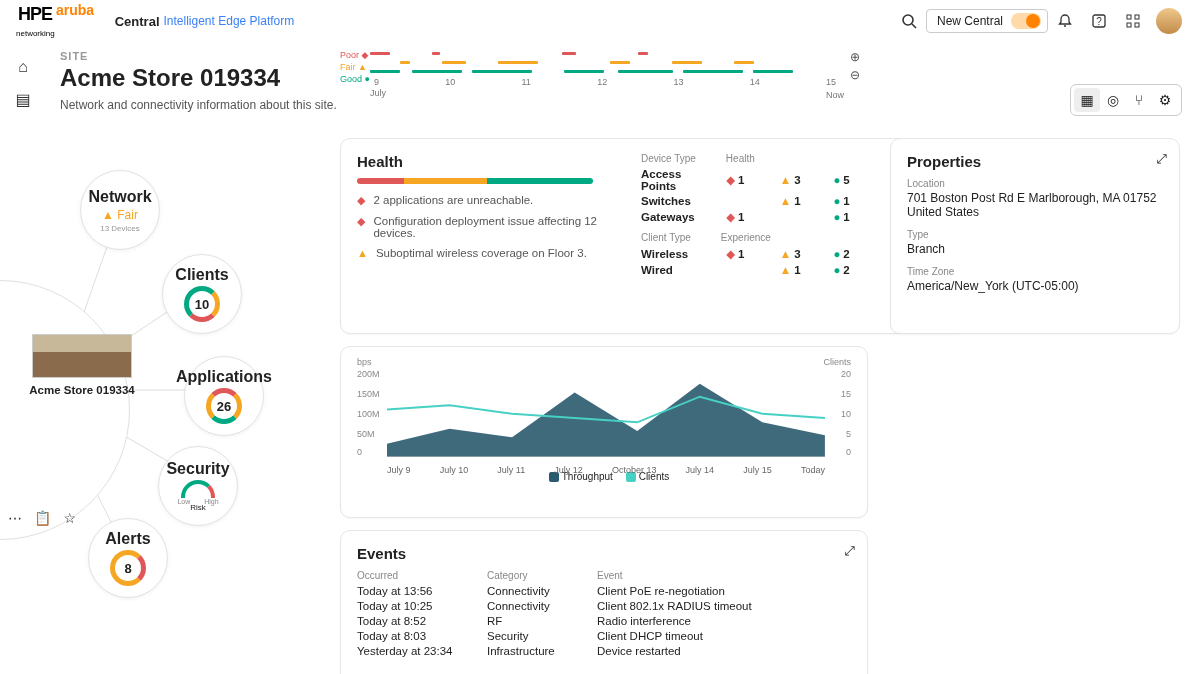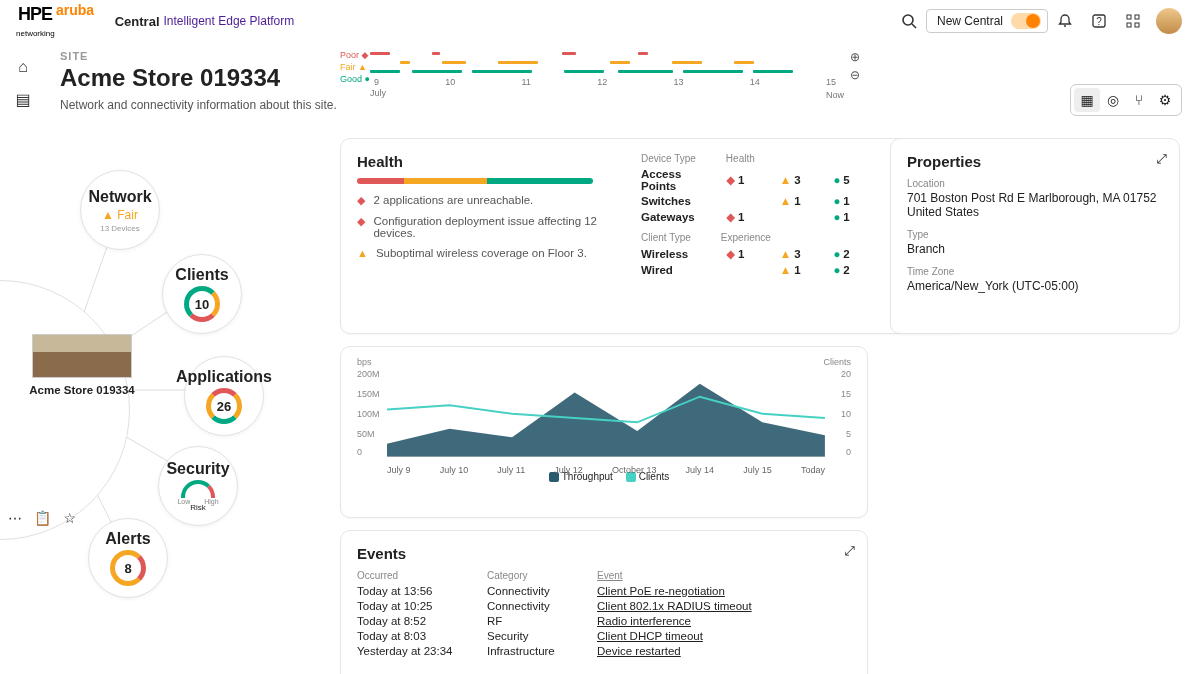--- a/index.html
+++ b/index.html
@@ -4,21 +4,21 @@
 <style>
 * { box-sizing: border-box; margin: 0; padding: 0; }
 body { font-family: -apple-system, BlinkMacSystemFont, "Segoe UI", Arial, sans-serif; background: #fff; color: #222; font-size: 13px; width: 1200px; height: 674px; overflow: hidden; }
 
 .topbar { display: flex; align-items: center; padding: 8px 18px; height: 42px; }
 .logo { display: flex; align-items: baseline; gap: 4px; margin-right: 16px; }
 .logo-hpe { font-weight: 900; font-size: 18px; color: #000; letter-spacing: -1px;}
 .logo-aruba { color: #ff8300; font-weight: 700; font-size: 14px; position: relative; top: -5px;}
 .logo-net { color: #000; font-size: 8px; position: relative; top: 1px; left: -40px;}
 .logo-central { font-weight: 700; font-size: 13px; margin-left: 4px;}
-.logo-tag { font-size: 12px; color: #4c1d95; margin-left: 4px;}
+.logo-tag { font-size: 12px; color: #3b82f6; margin-left: 4px;}
 .topbar-spacer { flex: 1; }
 .top-icon { width: 22px; height: 22px; display: inline-flex; align-items: center; justify-content: center; font-size: 16px; margin: 0 6px; cursor: pointer; color: #333;}
 .new-central { display: inline-flex; align-items: center; border: 1px solid #ccc; border-radius: 4px; padding: 3px 6px 3px 10px; font-size: 12px; cursor: pointer; }
 .toggle { width: 30px; height: 16px; background: #ffd9a8; border-radius: 8px; margin-left: 8px; position: relative; }
 .toggle::after{ content:""; position:absolute; right:1px; top:1px; width:14px; height:14px; background:#ff8300; border-radius:50%;}
 .avatar { width: 26px; height: 26px; border-radius: 50%; background: linear-gradient(#eec88a,#c28b4a); margin-left: 6px; cursor:pointer;}
 
 .leftrail { position: absolute; left: 0; top: 42px; width: 46px; display:flex; flex-direction:column; align-items:center; gap:14px; padding-top:16px;}
 .leftrail div { font-size:16px; cursor:pointer; color:#333;}
 
@@ -62,21 +62,21 @@
 .usage-wrap{ position:relative; height:110px; margin-top:4px;}
 .ylab{ position:absolute; left:0; font-size:9px; color:#888;}
 .ylab-r{ position:absolute; right:0; font-size:9px; color:#888;}
 .chart-svg{ position:absolute; left:30px; right:26px; top:6px; bottom:18px;}
 .xticks{ position:absolute; left:30px; right:26px; bottom:0; display:flex; justify-content:space-between; font-size:9px; color:#666;}
 .legend{ text-align:center; font-size:10px; margin-top:-4px;}
 .leg-sw{ display:inline-block; width:10px; height:10px; border-radius:2px; vertical-align:middle; margin:0 3px 0 10px;}
 
 .ev-head{ display:flex; font-size:10px; color:#888; margin-bottom:4px;}
 .ev-row{ display:flex; font-size:11.5px; margin-bottom:3px;}
-.ev-c1{ width:130px;} .ev-c2{ width:110px;} .ev-c3{ flex:1;text-decoration:underline;}
+.ev-c1{ width:130px;} .ev-c2{ width:110px;} .ev-c3{ flex:1;}
 
 .ring-area{ position:absolute; left:0; top:150px; width:320px; height:420px;}
 .big-circle{ position:absolute; left:-130px; top:130px; width:260px; height:260px; border:1px solid #e0e0e0; border-radius:50%; background:#fff;}
 .sitebox{ position:absolute; left:12px; top:184px; width:140px; text-align:center;}
 .siteimg{ width:100px; height:44px; background:linear-gradient(#c7b89a 40%, #8a6b4b 41%); border:1px solid #ccc; margin:0 auto 6px;}
 .sitename{ font-weight:700; font-size:11.5px;}
 .node{ position:absolute; width:80px; height:80px; border:1px solid #e2e2e2; border-radius:50%; background:#fff; display:flex; flex-direction:column; align-items:center; justify-content:center; box-shadow:0 1px 4px rgba(0,0,0,0.06);}
 .node .nlabel{ font-size:16px; font-weight:700; margin-bottom:2px;}
 .gauge{ width:34px; height:18px; border-top-left-radius:34px; border-top-right-radius:34px; border:4px solid #e0e0e0; border-bottom:none; position:relative;}
 .donut{ width:36px; height:36px; border-radius:50%; border:5px solid #e0e0e0; position:relative;}

